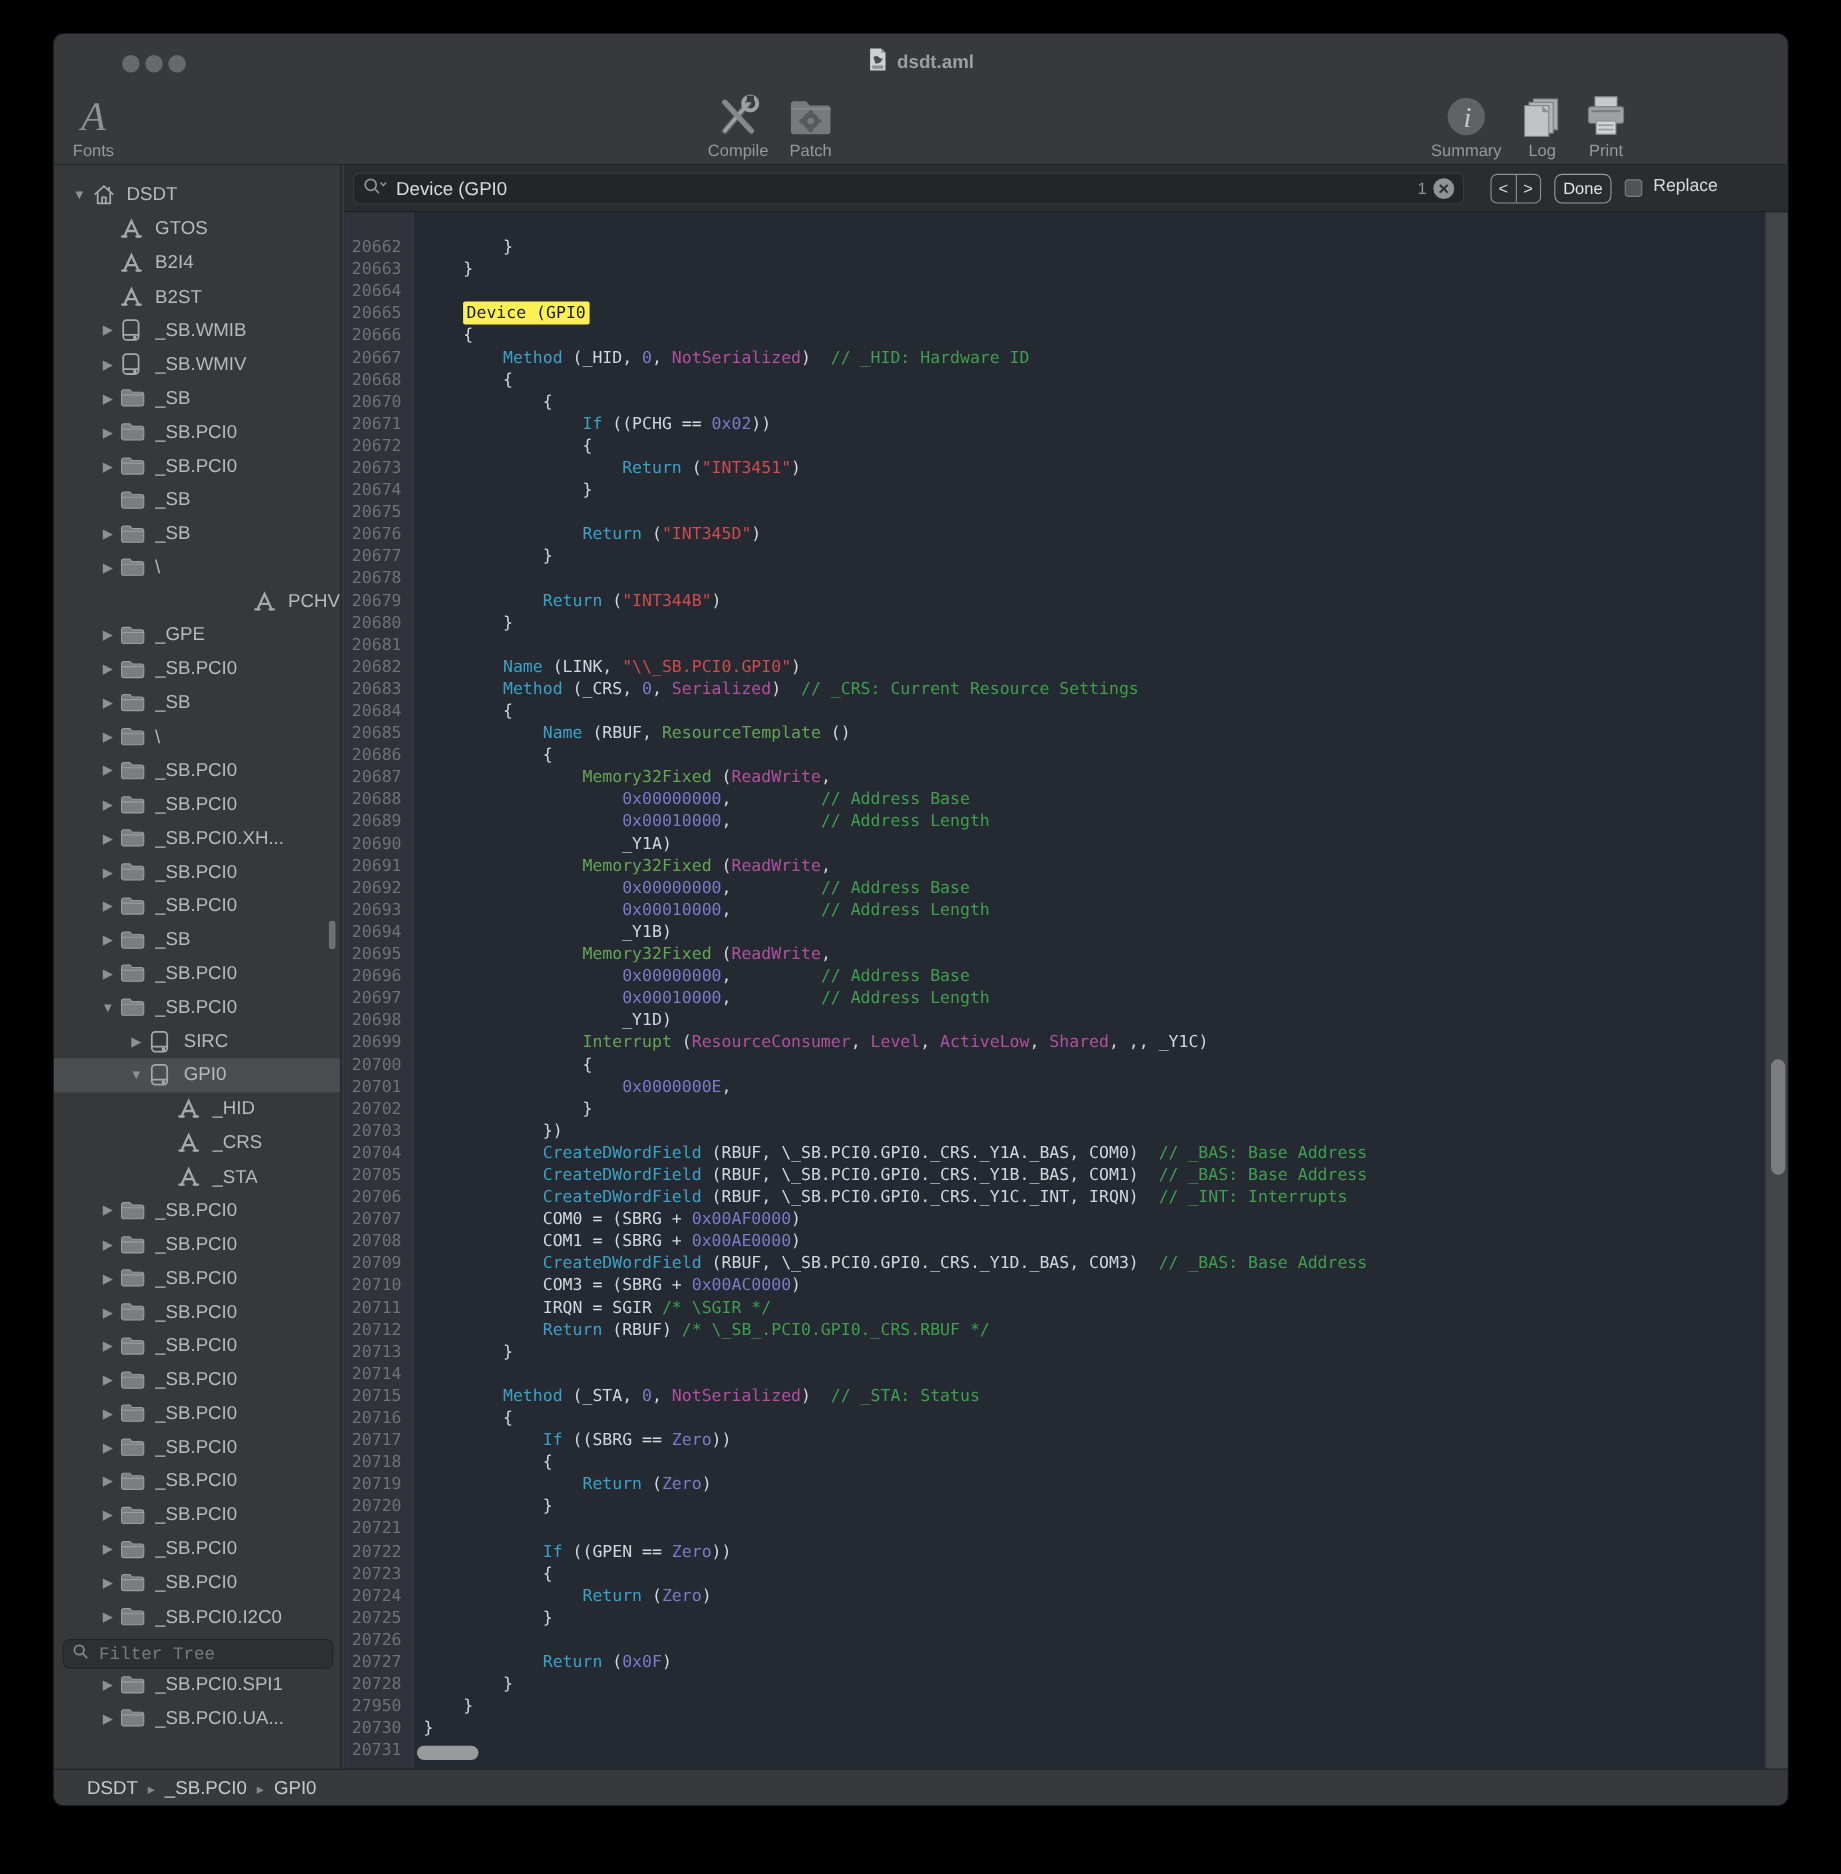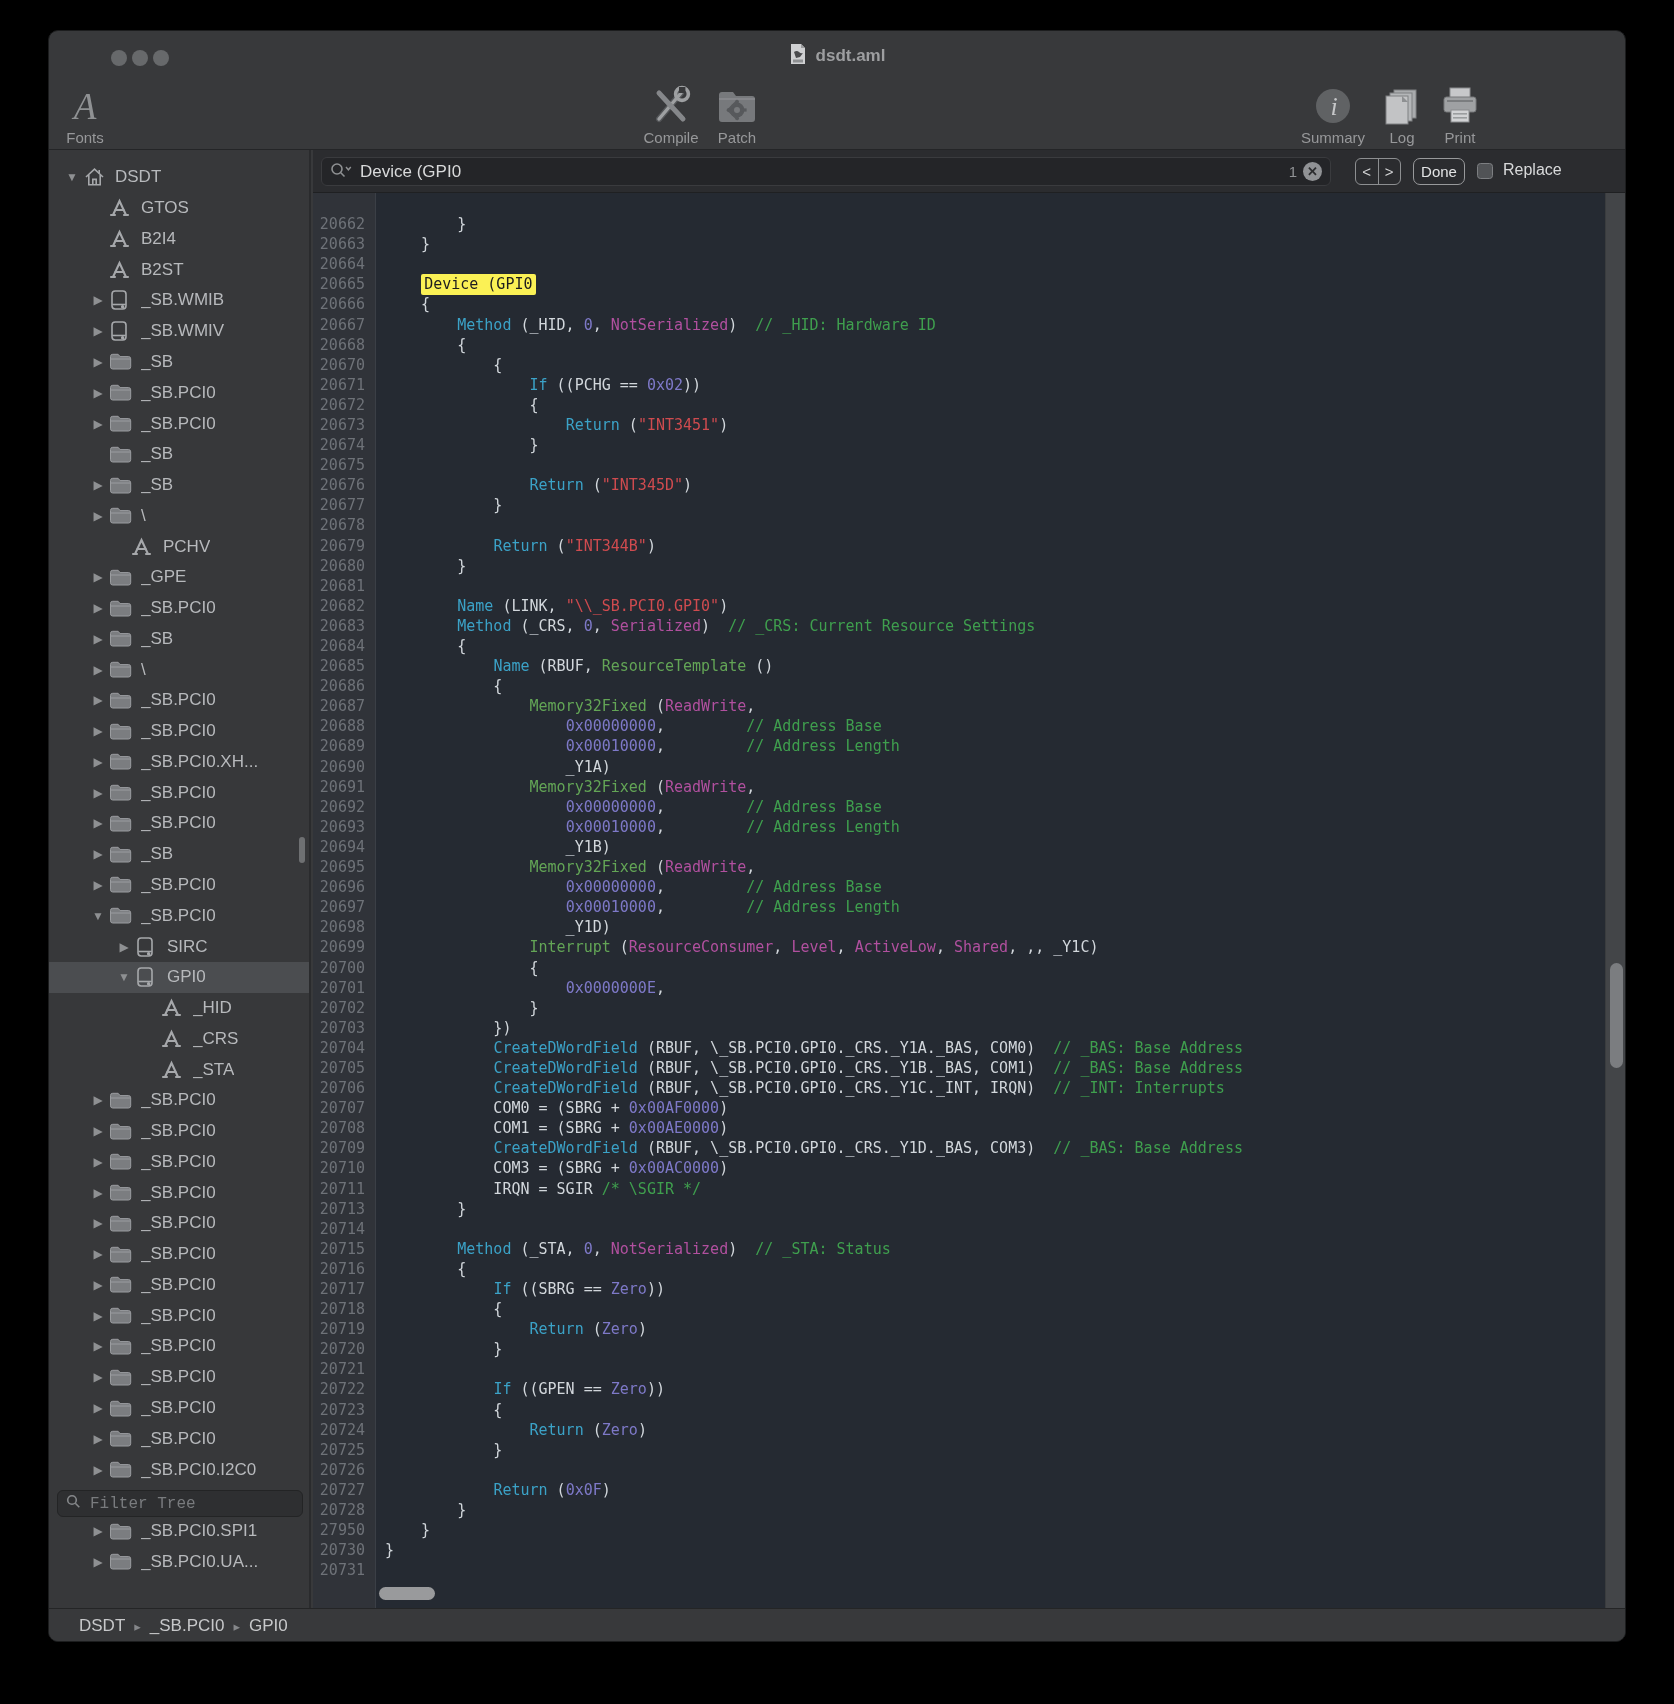--- a/index.html
+++ b/index.html
@@ -311,21 +311,21 @@
           <div class="tree-row" style="padding-left: 38px;">
             <span class="disc">▶</span>
             <span class="ticon">
               <svg width="23" height="19" viewBox="0 0 23 19">
                 <path d="M1.5 4.5 q0-2.2 2.2-2.2 h5.4 l2 2.3 h8.4 q2.2 0 2.2 2.2 v8 q0 2.2-2.2 2.2 H3.7 q-2.2 0-2.2-2.2 z" fill="#7b7d80" stroke="#9b9da0" stroke-width="1"></path>
                 <path d="M1.5 7 h20.2" stroke="#9b9da0" stroke-width="1"></path>
               </svg>
             </span>
             <span class="tlabel">\</span>
           </div>
-          <div class="tree-row" style="padding-left: 60px;">
+          <div class="tree-row" style="padding-left: 60px; justify-content: flex-end;">
             <span class="disc"></span>
             <span class="ticon">
               <svg width="21" height="20" viewBox="0 0 21 20" fill="none" stroke="#a6a8ab" stroke-width="2.1" stroke-linecap="round">
                 <path d="M4 17 L10.5 3 L17 17"></path>
                 <path d="M6.5 12 H14.5"></path>
                 <path d="M2 17 H6"></path>
                 <path d="M15 17 H19"></path>
               </svg>
             </span>
             <span class="tlabel">PCHV</span>
@@ -896,20 +896,24 @@
           </div>
           <div class="cl">
             <span class="num">20710</span>
             <span class="txt"><span class="tk-p">            COM3 = (SBRG + </span><span class="tk-n">0x00AC0000</span><span class="tk-p">)</span></span>
           </div>
           <div class="cl">
             <span class="num">20711</span>
             <span class="txt"><span class="tk-p">            IRQN = SGIR </span><span class="tk-c">/* \SGIR */</span></span>
           </div>
           <div class="cl">
+            <span class="num">20712</span>
+            <span class="txt"><span class="tk-p">            </span><span class="tk-k">Return</span><span class="tk-p"> (RBUF) </span><span class="tk-c">/* \_SB_.PCI0.GPI0._CRS.RBUF */</span></span>
+          </div>
+          <div class="cl">
             <span class="num">20713</span>
             <span class="txt"><span class="tk-p">        }</span></span>
           </div>
           <div class="cl">
             <span class="num">20714</span>
             <span class="txt"></span>
           </div>
           <div class="cl">
             <span class="num">20715</span>
             <span class="txt"><span class="tk-p">        </span><span class="tk-k">Method</span><span class="tk-p"> (_STA, </span><span class="tk-n">0</span><span class="tk-p">, </span><span class="tk-m">NotSerialized</span><span class="tk-p">)  </span><span class="tk-c">// _STA: Status</span></span>

